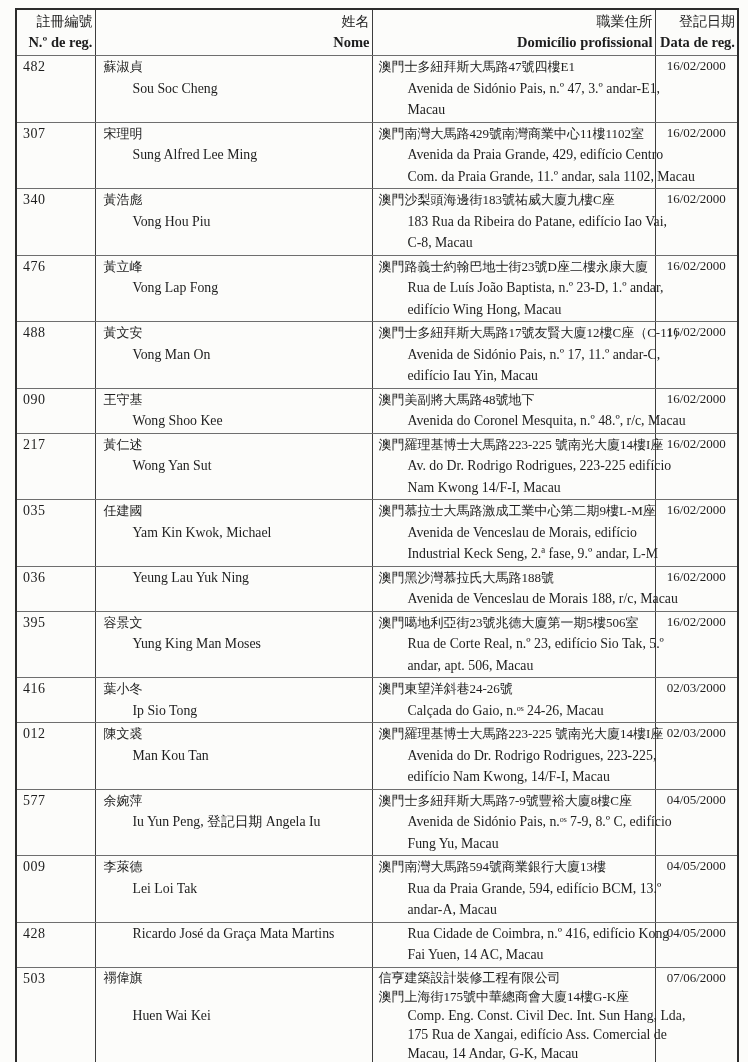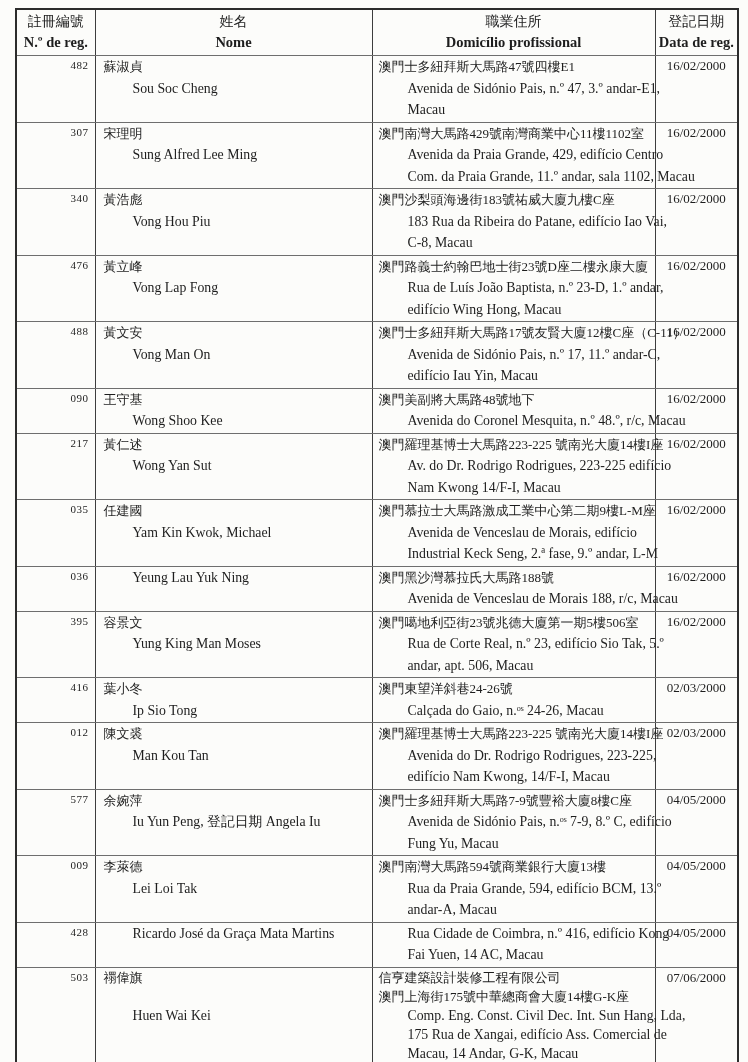--- a/index.html
+++ b/index.html
@@ -32,24 +32,24 @@
   th, td {
     border-left: 1px solid #3d3d3d;
     border-right: 1px solid #3d3d3d;
     border-top: 1px solid #6e6e6e;
     border-bottom: 1px solid #6e6e6e;
     vertical-align: top;
     font-weight: normal;
     padding: 0 6px 1px 6px;
     overflow: visible;
   }
-  thead th { text-align: center; padding: 2px 2px 3px 2px; }
+  thead th { text-align: right; padding: 2px 2px 3px 2px; }
   .h-zh { font-size: 14px;   line-height: 20px; }
   .h-pt { font-size: 14.5px; line-height: 20px; font-weight: bold; }
-  td.c-reg  { text-align: right; font-size: 11px; padding-top: 3px; letter-spacing: 0.5px; }
+  td.c-reg  { text-align: left; font-size: 14px; padding-top: 3px; letter-spacing: 0.5px; }
   td.c-name { padding-left: 8px; }
   td.c-date { text-align: center; font-size: 13px; padding: 2px 1px 1px 1px; margin-left: 27px; }
   .line { line-height: 21.5px; white-space: nowrap; }
   .line.zh  { font-size: 13px; }
   .line.lat { font-size: 13.8px; margin-left: 29px; }
   tbody tr:last-child .line { line-height: 19.2px; }
 </style>
 </head>
 <body>
 

